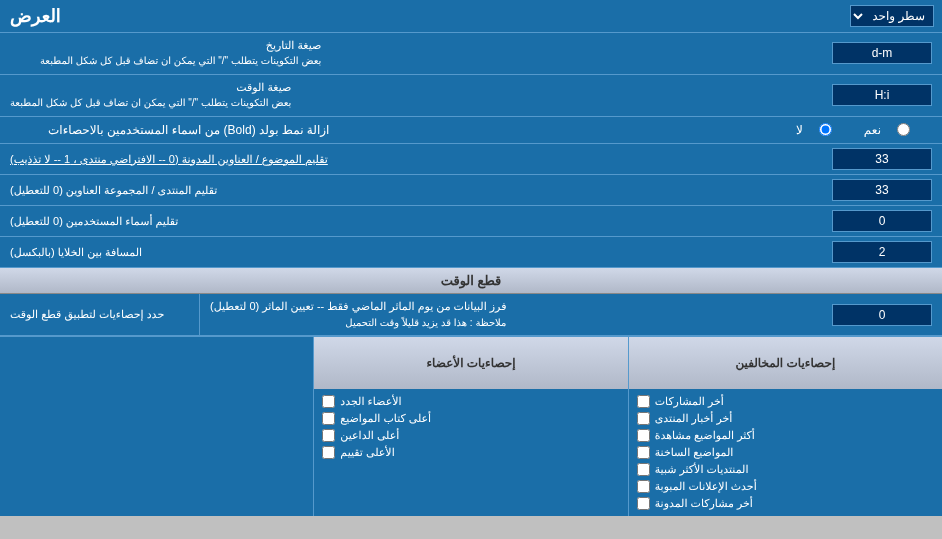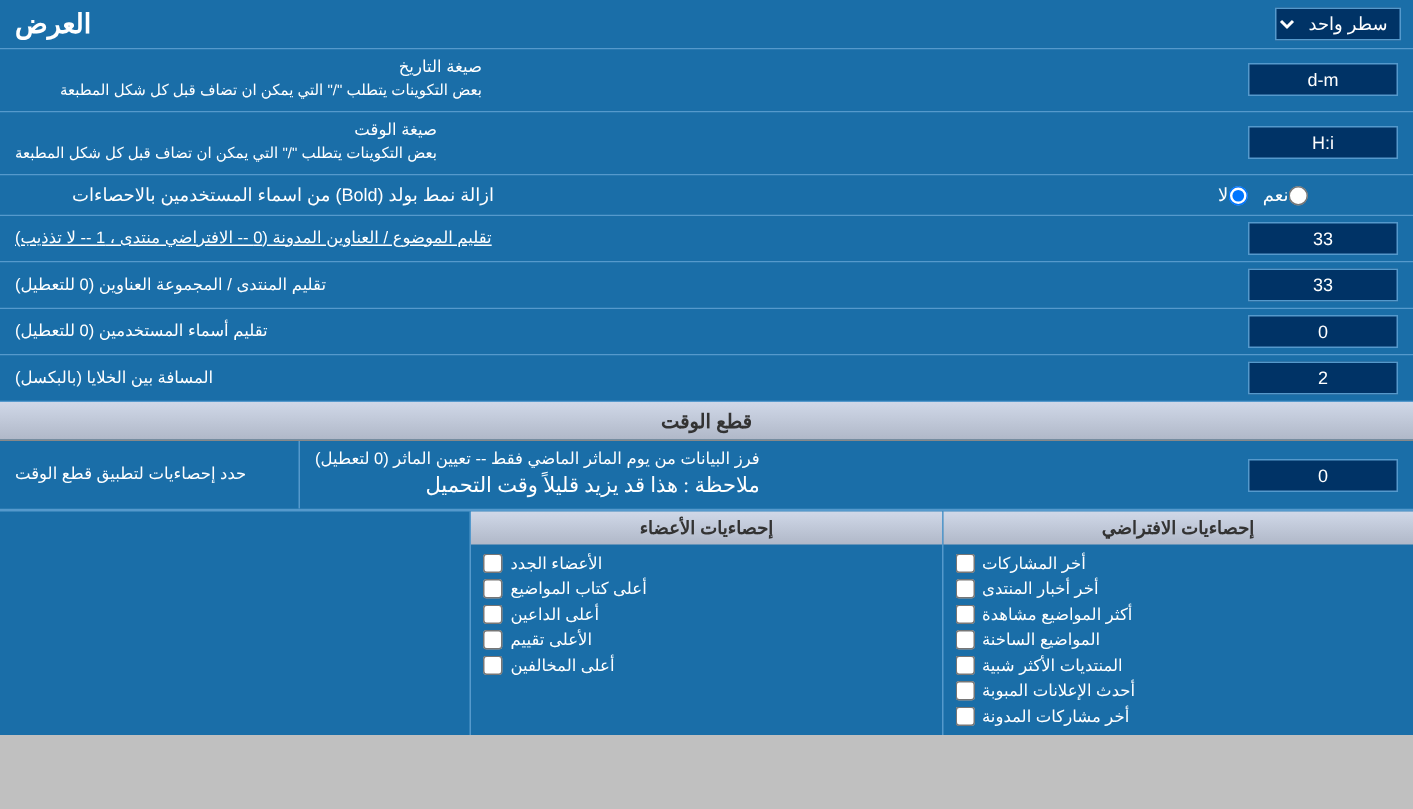--- a/index.html
+++ b/index.html
@@ -66,30 +66,31 @@
       font-size: 13px;
     }
     .radio-group {
       display: flex;
       align-items: center;
       gap: 10px;
       color: white;
     }
     .radio-group label {
       display: flex;
-      align-items: flex-end;
-      gap: 0;
-      color: white;
+      align-items: flex-start;
+      gap: 16px;
+      color: white;
+      margin-left: 22px;
     }
     .stats-header {
       background: linear-gradient(to bottom, #d0d8e8, #b0b8c8);
       color: #333;
       font-weight: bold;
       text-align: center;
-      padding: 4px;
+      padding: 19px;
       font-size: 12px;
     }
     .checkbox-item {
       display: flex;
       align-items: center;
       gap: 5px;
       padding: 2px 4px;
       color: white;
       font-size: 11px;
       justify-content: flex-end;
@@ -209,32 +210,32 @@
 
   <div class="section-title">
     <span>قطع الوقت</span>
   </div>
 
   <div class="row" style="align-items:stretch;">
     <div class="input-cell" style="width:120px;">
       <input class="text-input" type="text" value="0" style="width: 100px;">
     </div>
     <div class="label-cell small" style="flex:1;">
-      <span>فرز البيانات من يوم الماثر الماضي فقط -- تعيين الماثر (0 لتعطيل)<br><span style="font-size:14px;font-family:Liberation Serif, serif;">ملاحظة : هذا قد يزيد قليلاً وقت التحميل</span></span>
+      <span>فرز البيانات من يوم الماثر الماضي فقط -- تعيين الماثر (0 لتعطيل)<br><span style="font-size:10px;">ملاحظة : هذا قد يزيد قليلاً وقت التحميل</span></span>
     </div>
     <div class="label-cell" style="width:200px; border-right:1px solid #5599cc; font-size:11px;">
       <span>حدد إحصاءيات لتطبيق قطع الوقت</span>
     </div>
   </div>
 
   <div style="display:flex; border-top:1px solid #5599cc;">
 
     <div style="flex:1; border-left:1px solid #5599cc;">
       <div class="stats-header">
-        <span>إحصاءيات الافتراضي</span>
+        <span>إحصاءيات المخالفين</span>
       </div>
       <div style="padding:4px;">
         <div class="checkbox-item">
           <span>أخر المشاركات</span>
           <input type="checkbox" style="">
         </div>
         <div class="checkbox-item">
           <span>أخر أخبار المنتدى</span>
           <input type="checkbox" style="">
         </div>
@@ -275,24 +276,20 @@
           <input type="checkbox" style="">
         </div>
         <div class="checkbox-item">
           <span>أعلى الداعين</span>
           <input type="checkbox" style="">
         </div>
         <div class="checkbox-item">
           <span>الأعلى تقييم</span>
           <input type="checkbox" style="">
         </div>
-        <div class="checkbox-item">
-          <span>أعلى المخالفين</span>
-          <input type="checkbox" style="">
-        </div>
       </div>
     </div>
 
     <div style="flex:1;">
       <div class="stats-header" style="visibility:hidden;">
         &nbsp;
       </div>
       <div style="padding:4px;">
       </div>
     </div>

